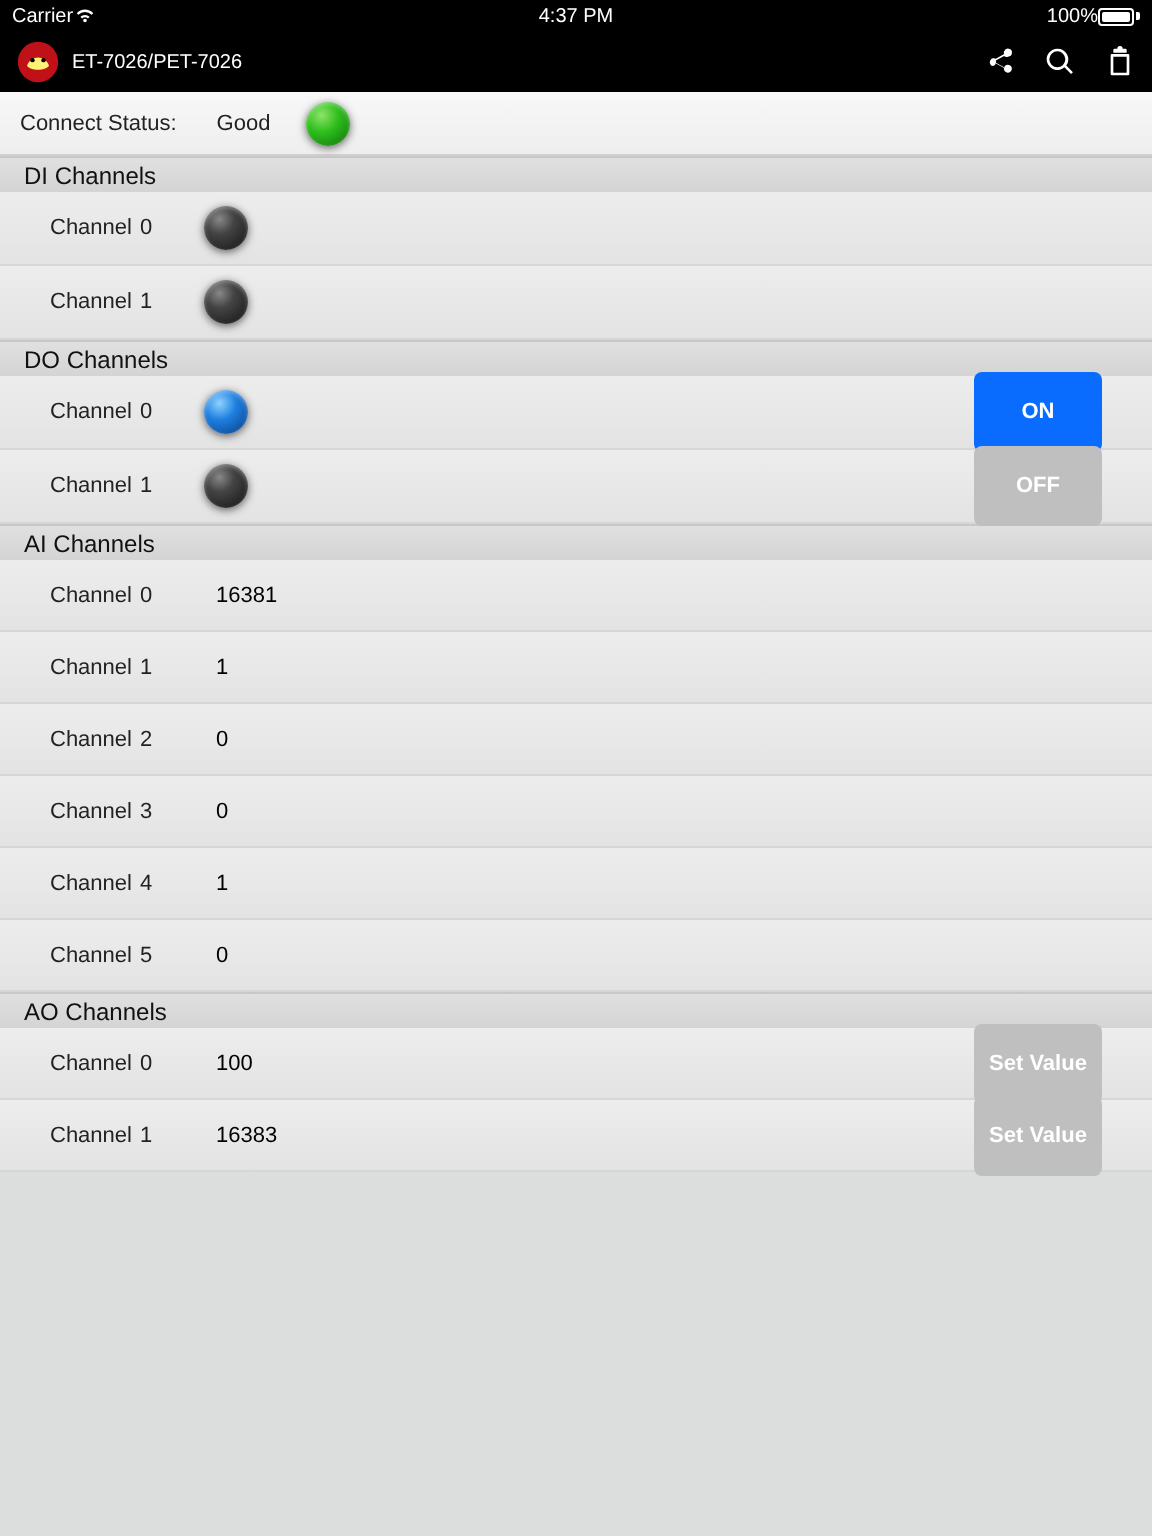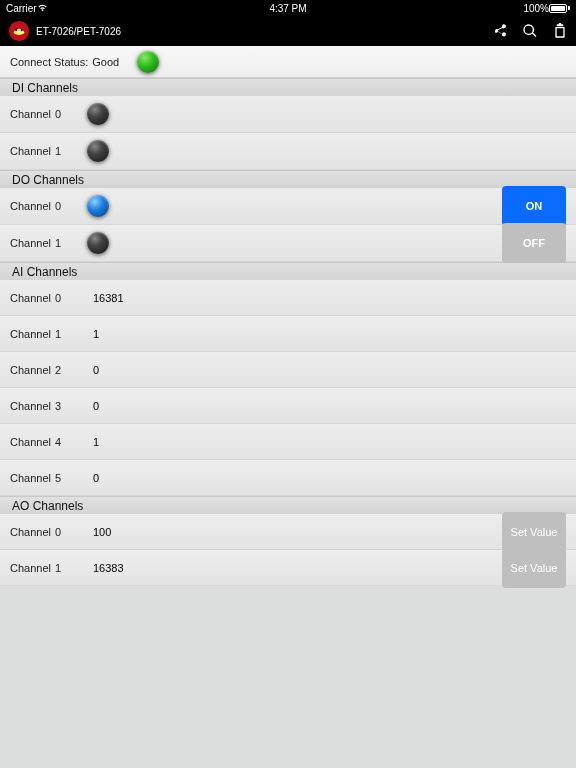--- a/index.html
+++ b/index.html
@@ -7,36 +7,36 @@
 .status-bar { height: 16px; background: #000; color: #fff; display: flex; align-items: center; font-size: 10px; padding: 0 6px; justify-content: space-between; }
 .status-left, .status-right { display: flex; gap: 0; }
 .status-center { position: absolute; left: 50%; transform: translateX(-50%); }
 .nav-bar { height: 30px; background: #000; color: #fff; display: flex; align-items: center; padding: 0 8px; }
 .nav-icon { width: 22px; height: 22px; margin-right: 6px; }
 .nav-title { font-size: 10px; font-weight: 500; }
 .nav-actions { margin-left: auto; display: flex; gap: 14px; align-items: center; }
 .nav-actions svg { width: 16px; height: 16px; fill: #fff; }
 .connect-row { height: 32px; background: linear-gradient(#f8f8f8,#eeeeee); display: flex; align-items: center; padding: 0 10px; font-size: 11px; border-bottom: 1px solid #d0d0d0; }
 .status-text { color: #222; }
-.status-val { margin-left: 4px; color: #222; text-align: right; }
+.status-val { margin-left: 20px; color: #222; text-align: right; }
 .status-led { margin-left: 52px; }
 .section-hdr { height: 18px; background: linear-gradient(#e0e0e0,#d4d4d4); display: flex; align-items: center; padding: 0 12px; font-size: 12px; color: #111; border-top: 1px solid #c8c8c8; text-align: center; }
-.row { height: 37px; display: flex; align-items: center; padding: 0 10px; border-bottom: 1px solid #d5d6d6; background: linear-gradient(#ededed,#e3e3e3); font-size: 11px; }
+.row { height: 37px; display: flex; align-items: center; padding: 0 25px; border-bottom: 1px solid #d5d6d6; background: linear-gradient(#ededed,#e3e3e3); font-size: 11px; }
 .row-tight { height: 36px; }
 .ch-label { color: #222; }
 .ch-num { margin-left: 4px; color: #222; width: 14px; }
 .ch-val { margin-left: 24px; font-weight: normal; color: #000; }
 .led { width: 22px; height: 22px; border-radius: 50%; margin-left: 18px; position: relative; box-shadow: 0 1px 4px rgba(0,0,0,0.6), inset 0 1px 2px rgba(255,255,255,0.4); }
 .led-off { background: radial-gradient(circle at 35% 30%, #888 0%, #444 35%, #111 100%); }
 .led-green { background: radial-gradient(circle at 35% 30%, #8fe36a 0%, #2fbf1e 40%, #0b6e07 100%); }
 .led-blue { background: radial-gradient(circle at 35% 30%, #8fd3ff 0%, #1e7fe0 40%, #073a7f 100%); }
 .row-btn { margin-left: auto; width: 64px; height: 40px; border-radius: 4px; border: none; font-size: 11px; font-weight: bold; color: #fff; cursor: pointer; }
 .btn-on { background: #0a6cff; }
 .btn-off { background: #bfbfbf; }
-.btn-set { background: #bfbfbf; font-weight: 400; }
+.btn-set { background: #bfbfbf; font-weight: 700; }
 .battery { display:inline-flex; align-items:center; }
 .battery-body { width: 18px; height: 9px; border: 1px solid #fff; border-radius: 2px; position: relative; }
 .battery-fill { position:absolute; inset:1px; background:#fff; border-radius:1px; }
 .battery-tip { width:2px; height:4px; background:#fff; margin-left:1px; border-radius:0 1px 1px 0; }
 </style>
 </head>
 <body>
 
 <div class="status-bar">
   <div class="status-left">

